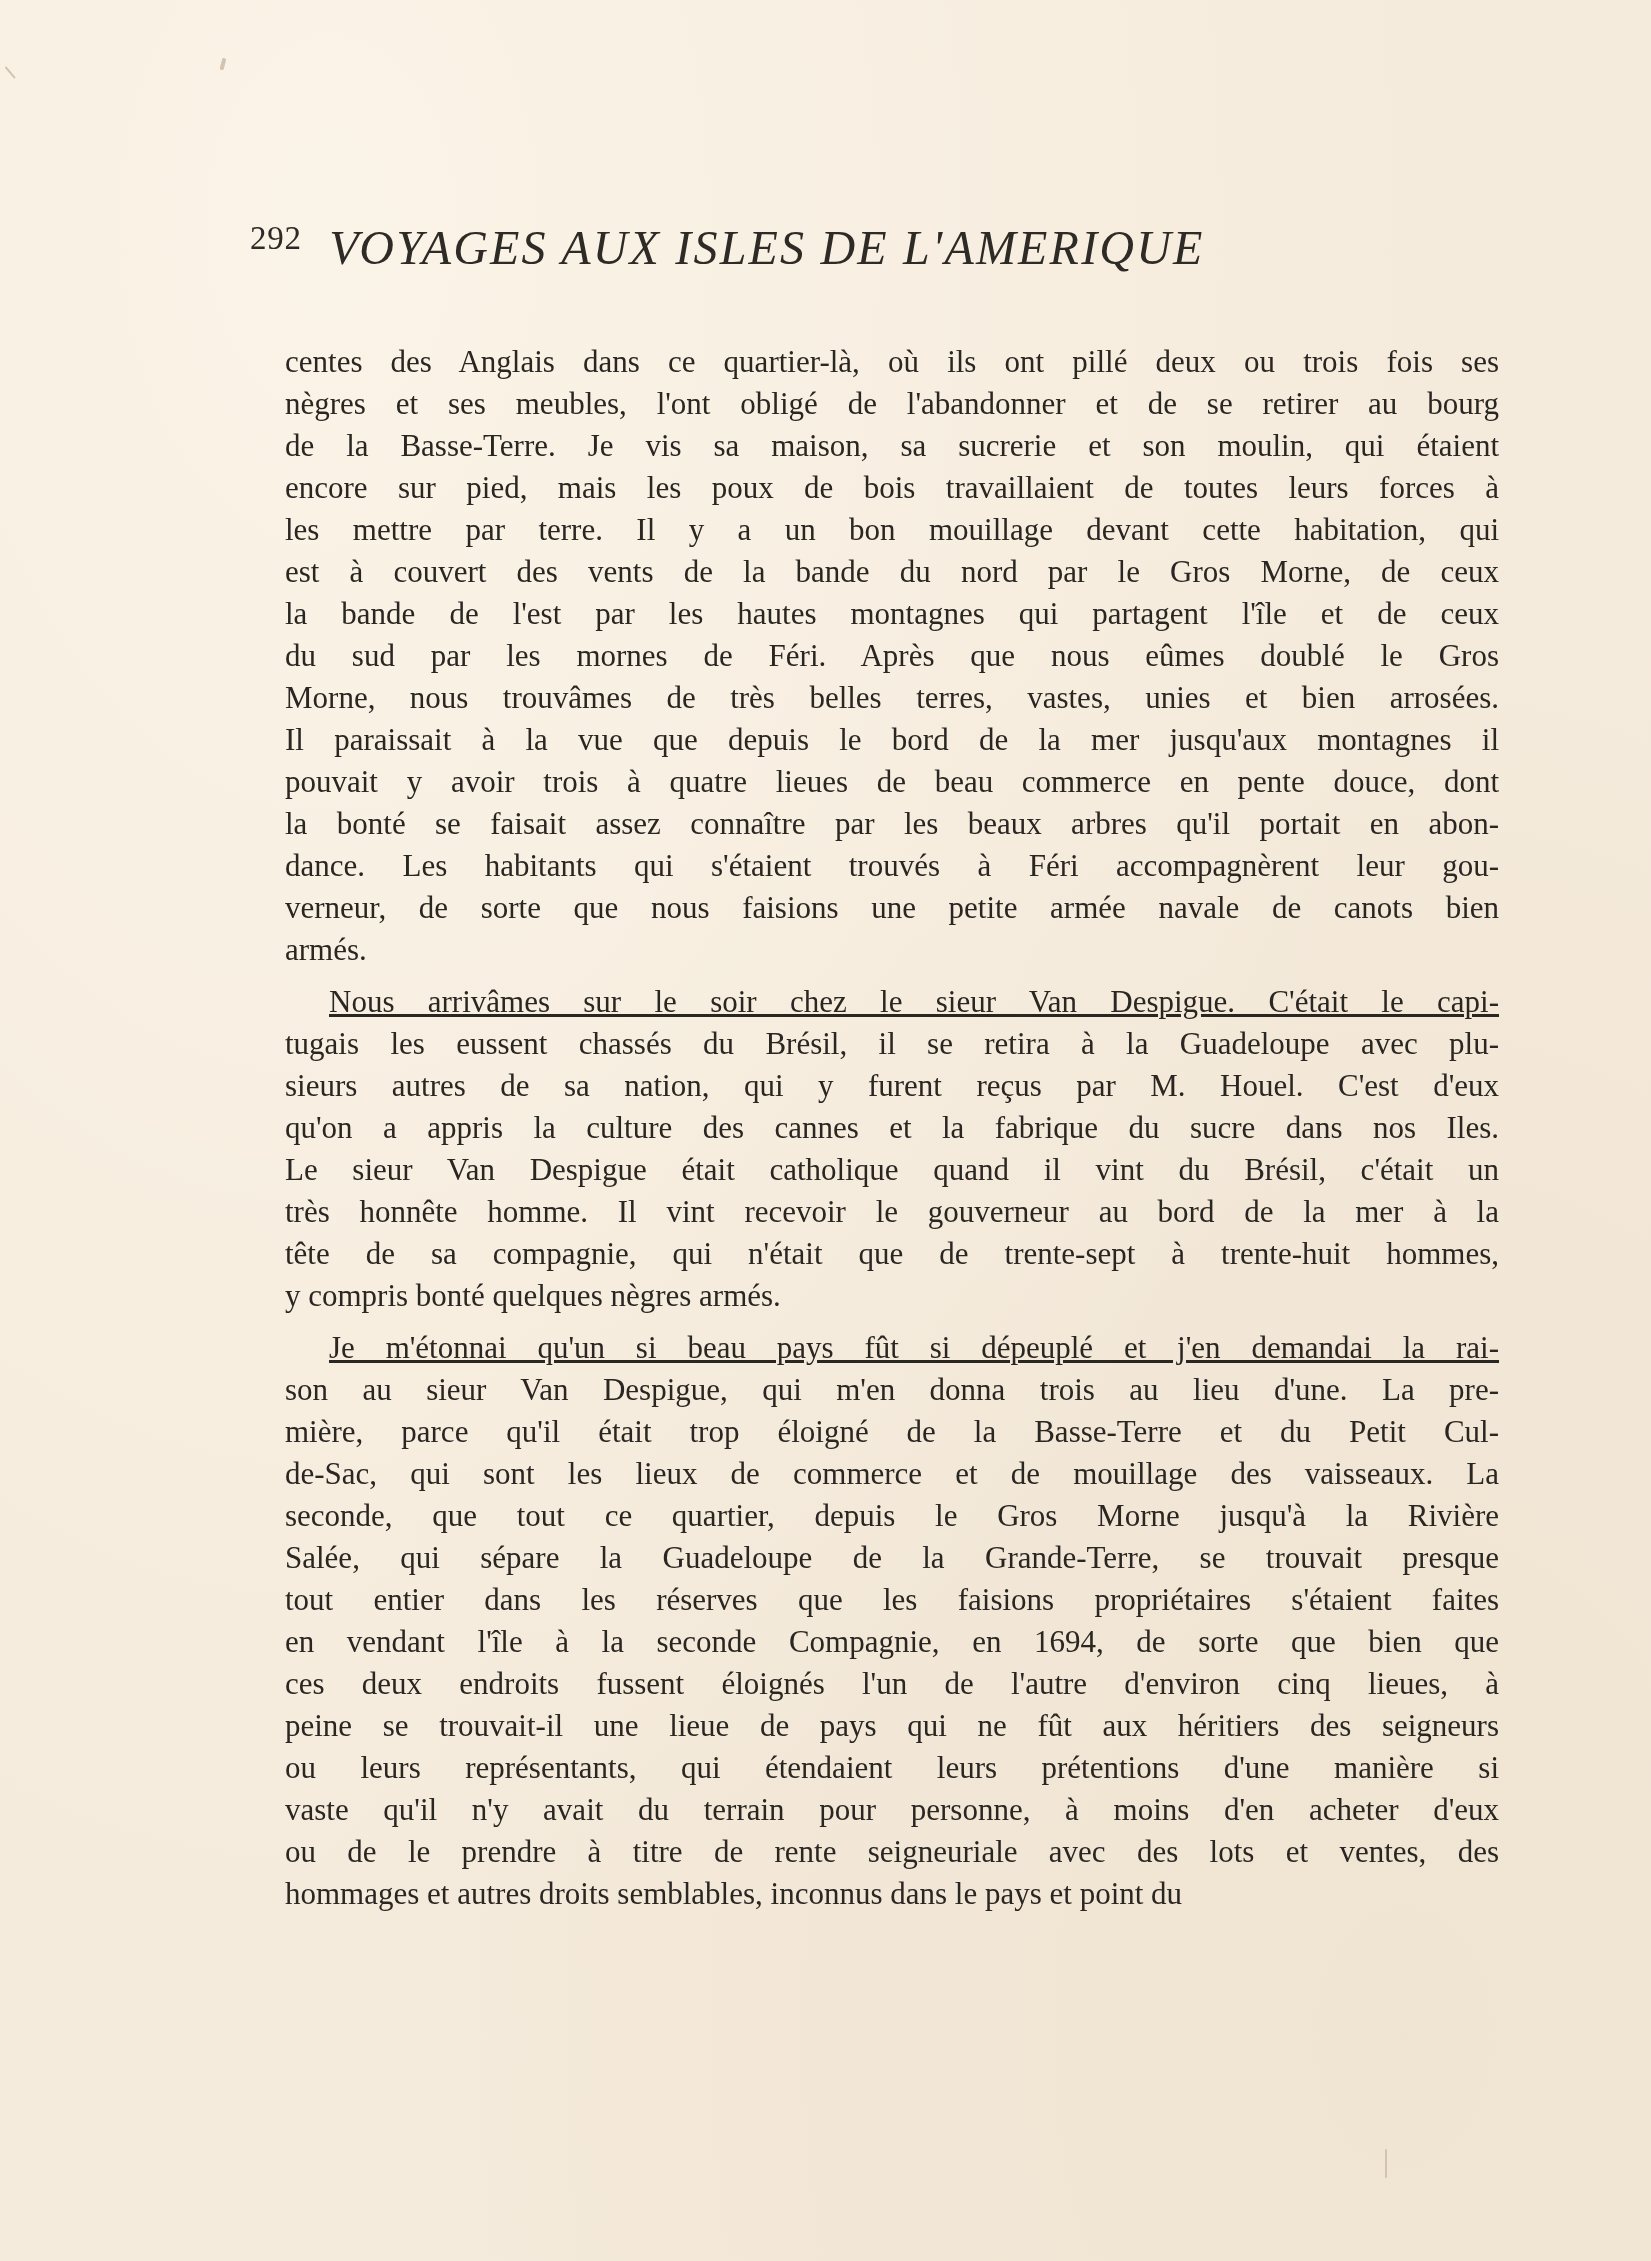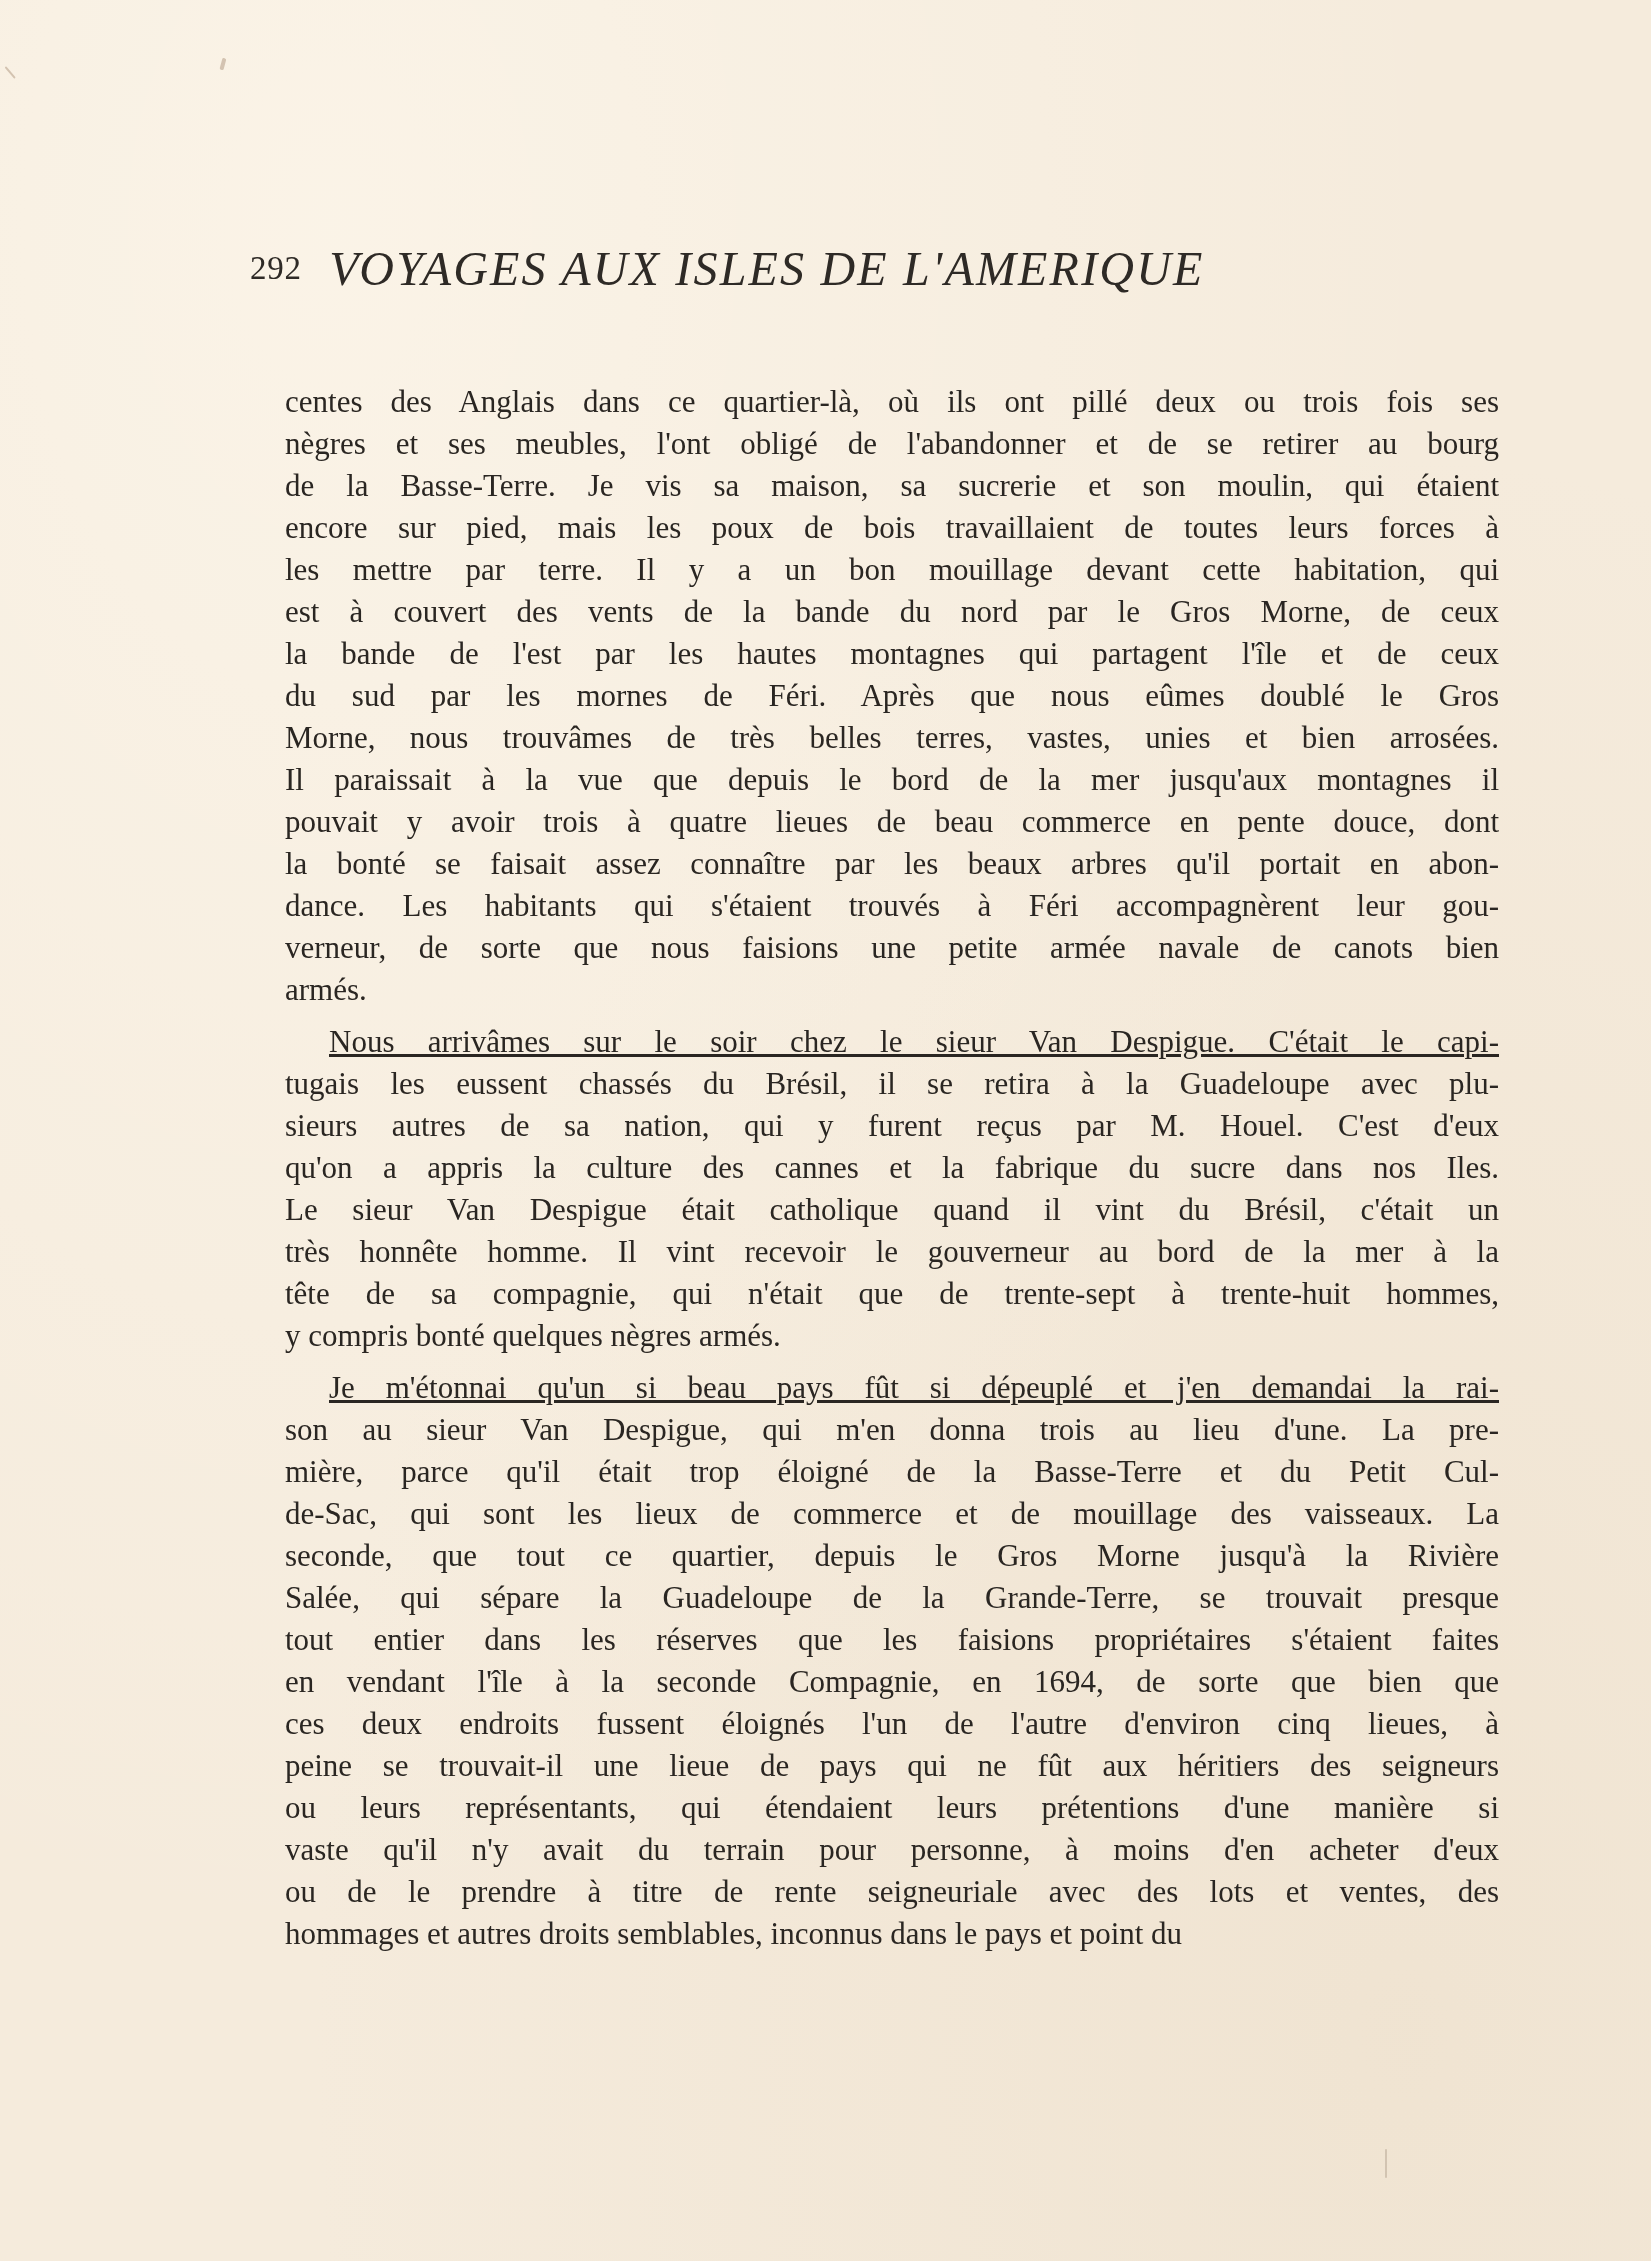--- a/index.html
+++ b/index.html
@@ -9,31 +9,31 @@
     background-image:
       radial-gradient(ellipse at 20% 10%, rgba(255,250,240,0.55), rgba(0,0,0,0) 60%),
       radial-gradient(ellipse at 85% 90%, rgba(230,214,190,0.35), rgba(0,0,0,0) 55%);
     position: relative;
     overflow: hidden;
     color: #2a2622;
     font-family: "Liberation Serif", "DejaVu Serif", serif;
   }
   .page { position: absolute; left: 0; top: 0; width: 1651px; height: 2261px; }
   .header {
-    position: absolute; left: 250px; top: 232px; width: 1234px; height: 73px;
-    display: flex; align-items: center; white-space: nowrap;
+    position: absolute; left: 250px; top: 220px; width: 1234px; height: 73px;
+    display: flex; align-items: flex-start; white-space: nowrap;
   }
   .page-number {
     font-size: 33px; letter-spacing: 0.7px; color: #2e2a26; margin-right: 27.6px;
   }
   .running-title {
     font-style: italic; font-size: 48px; letter-spacing: 2.2px; color: #2e2a26;
   }
   .body-text {
-    position: absolute; left: 285px; top: 341px; width: 1214px; margin-top: 40px;
+    position: absolute; left: 285px; top: 341px; width: 1214px;
   }
   .line {
     display: block; height: 42px; line-height: 42px;
     font-size: 31px; text-align: justify; text-align-last: justify;
     white-space: nowrap; overflow: visible;
   }
   .line.last { text-align-last: left; }
   .line.indent { padding-left: 44px; text-decoration: underline; }
   .para-gap { height: 10.2px; }
   .smudge { position: absolute; background: rgba(140,110,80,0.35); border-radius: 1.5px; }

